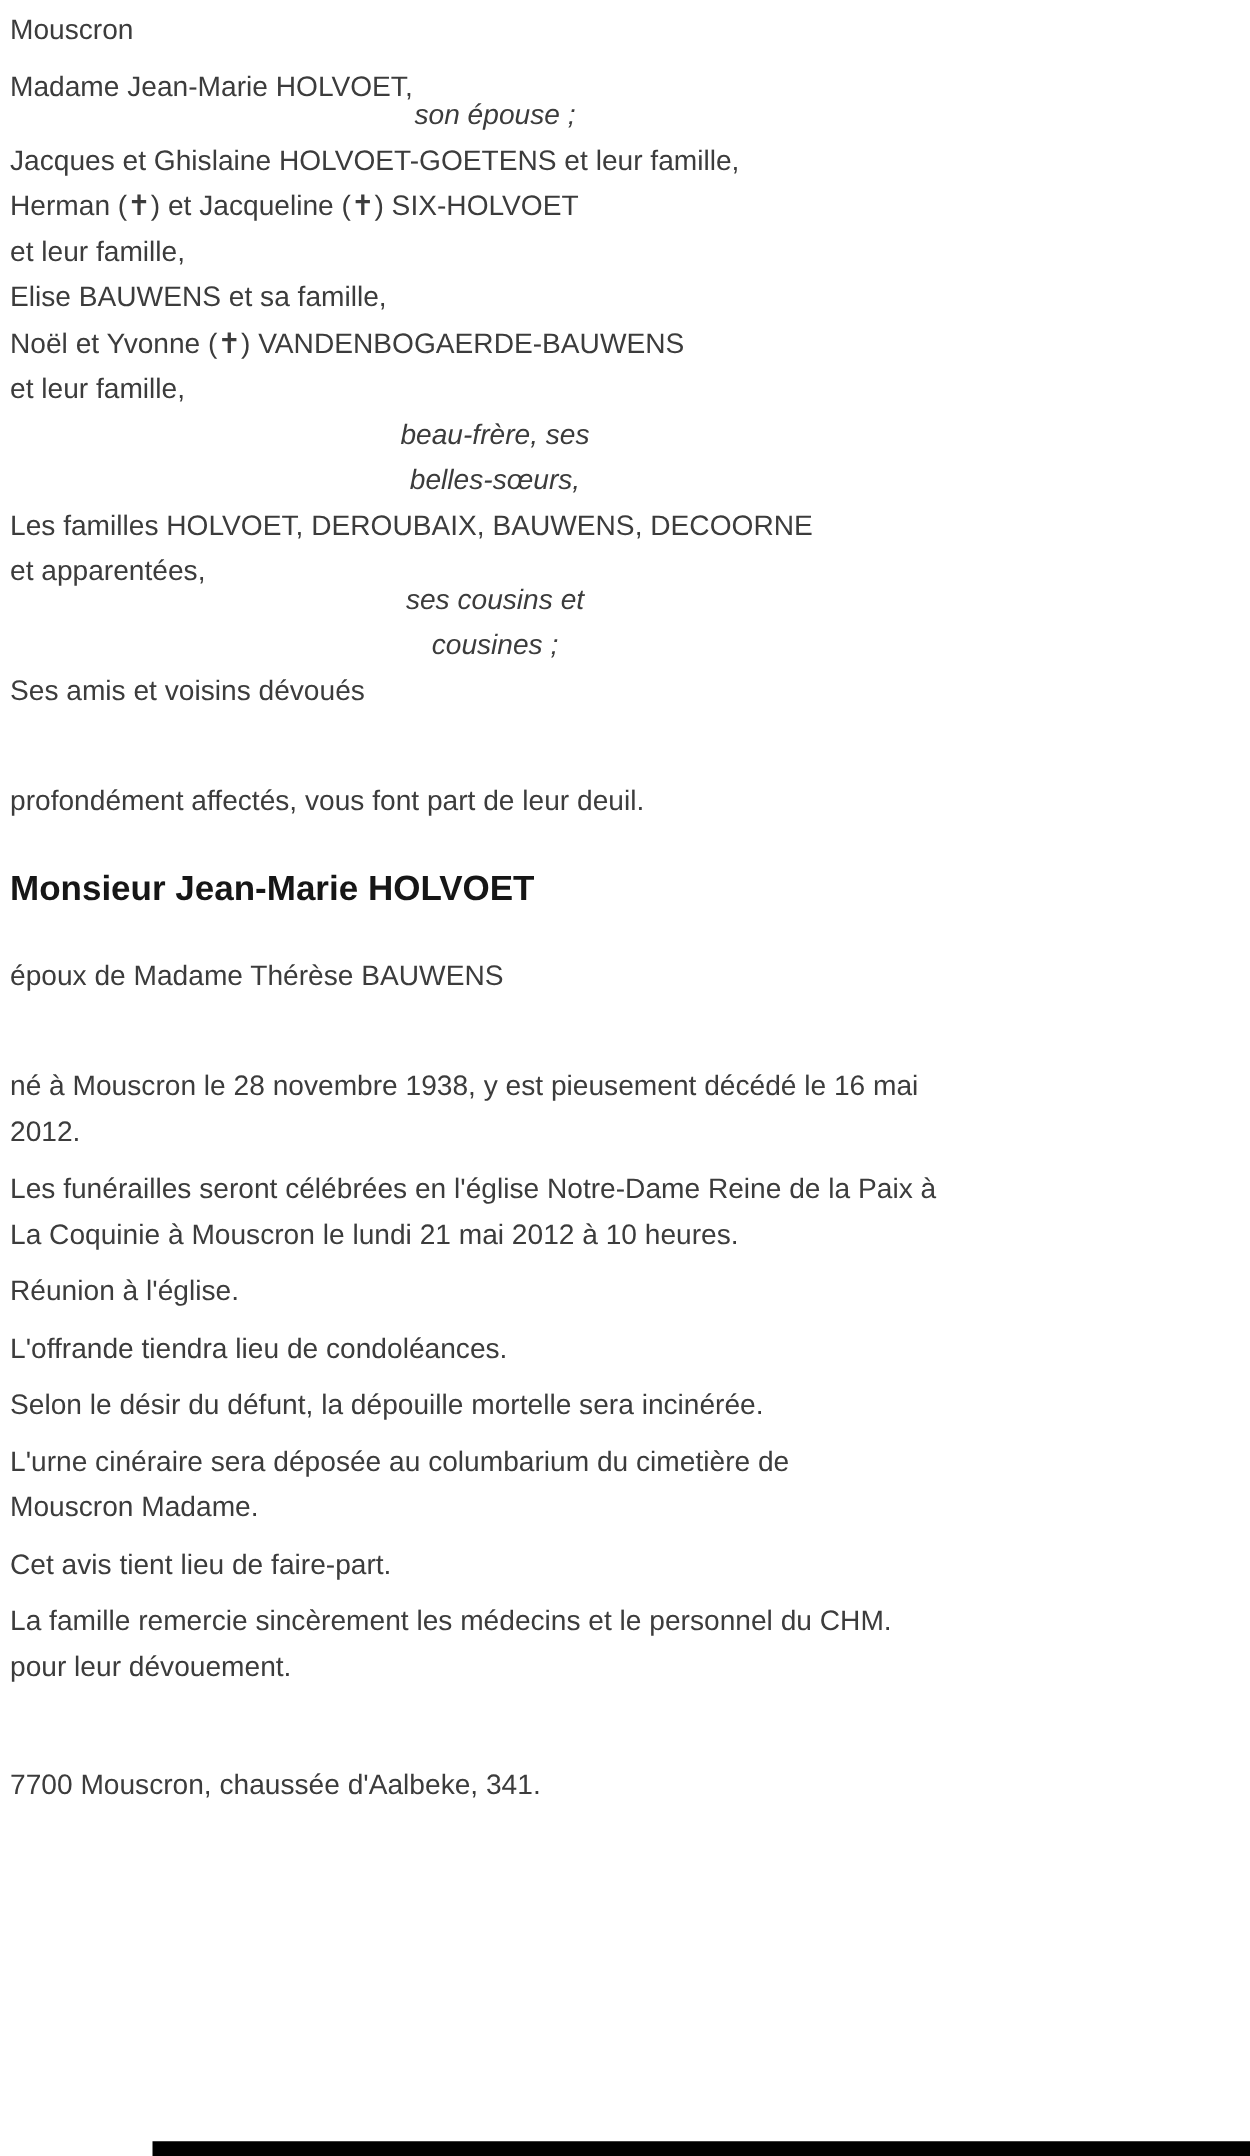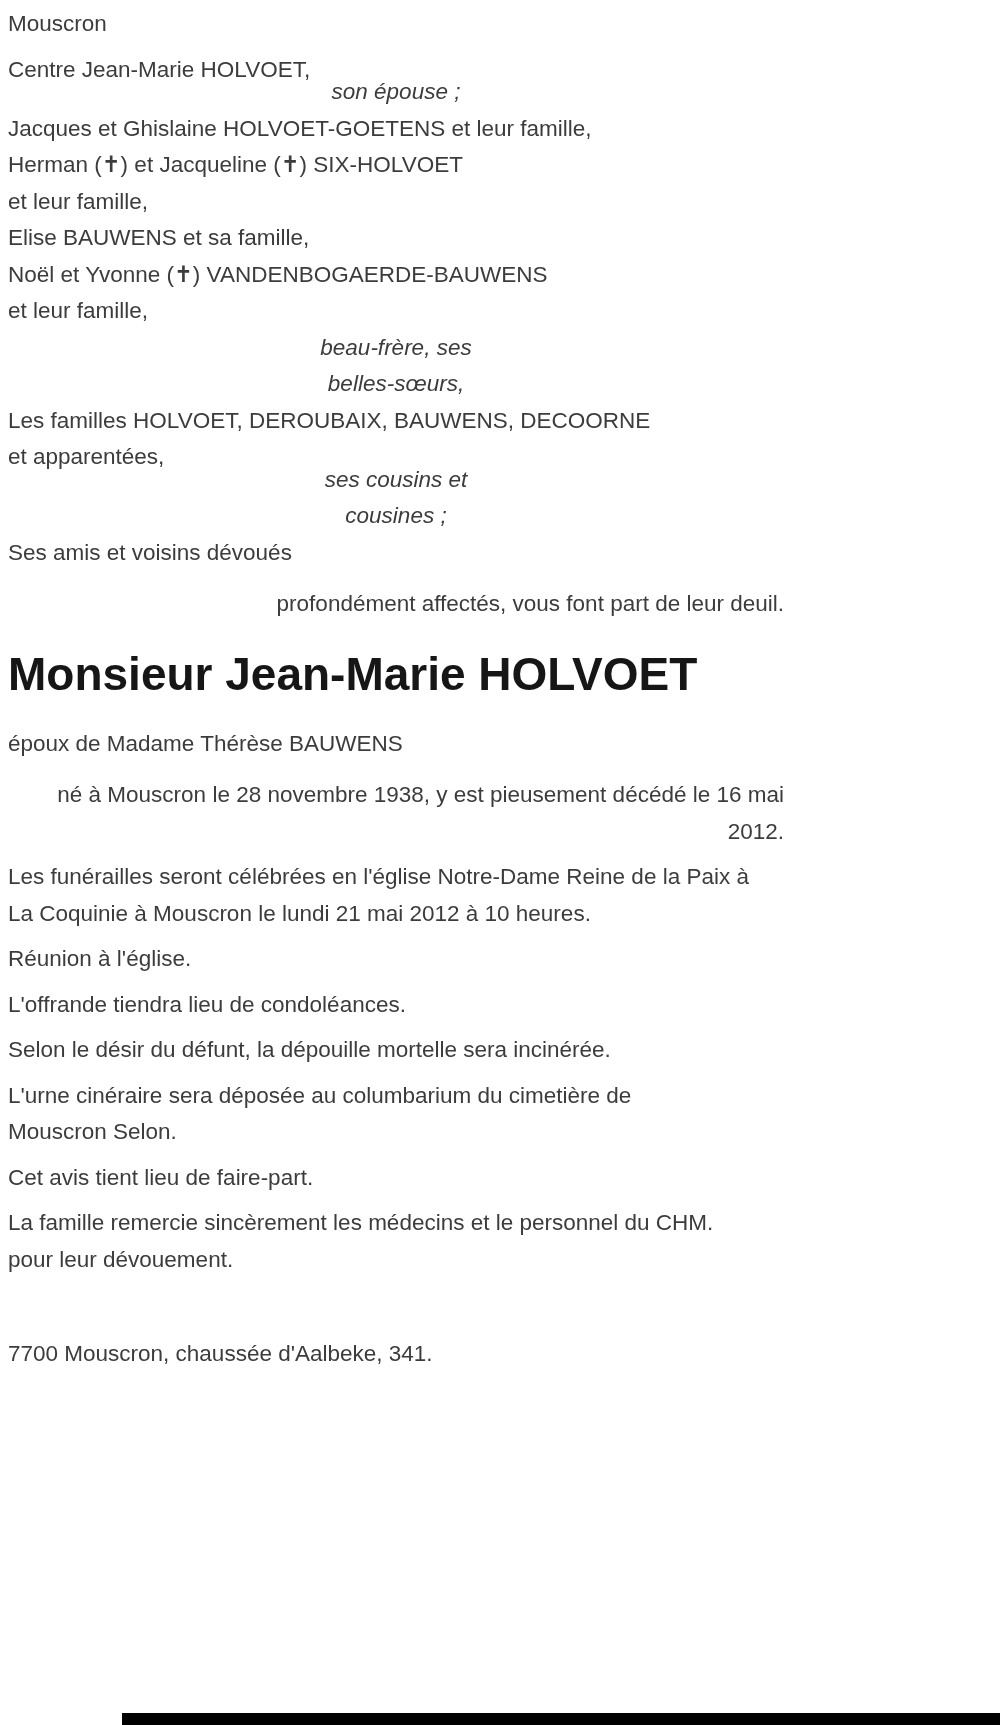--- a/index.html
+++ b/index.html
@@ -18,23 +18,23 @@
     font-size:22.5px;
     line-height:36.5px;
   }
   .line { display:block; white-space:nowrap; }
   .right-note {
     text-align:center;
     font-style:italic;
   }
   .tight { margin-top:-14px; }      
   .para { margin-top:9px; }         
-  .para-xl { margin-top:15px;text-align:right; }     
+  .para-xl { margin-top:52px; }     
   .heading {
-    font-size:46px;
+    font-size:28px;
     line-height:50px;
     font-weight:700;
     color:#161616;
     margin-top:26px;
     margin-bottom:27px;
     white-space:nowrap;
   }
   .address { margin-top:58px; }
   .bottom-bar {
     position:absolute;
@@ -43,21 +43,21 @@
     background:#000000;
   }
 </style>
 </head>
 <body>
 
 <div class="doc">
 
   <div class="line">Mouscron</div>
 
-  <div class="line para">Centre Jean-Marie HOLVOET,</div>
+  <div class="line para">Madame Jean-Marie HOLVOET,</div>
   <div class="line right-note tight">son épouse ;</div>
 
   <div>
     <div class="line">Jacques et Ghislaine HOLVOET-GOETENS et leur famille,</div>
     <div class="line">Herman (✝) et Jacqueline (✝) SIX-HOLVOET</div>
     <div class="line">et leur famille,</div>
     <div class="line">Elise BAUWENS et sa famille,</div>
     <div class="line">Noël et Yvonne (✝) VANDENBOGAERDE-BAUWENS</div>
     <div class="line">et leur famille,</div>
   </div>
@@ -93,21 +93,21 @@
   </div>
 
   <div class="line para">Réunion à l'église.</div>
 
   <div class="line para">L'offrande tiendra lieu de condoléances.</div>
 
   <div class="line para">Selon le désir du défunt, la dépouille mortelle sera incinérée.</div>
 
   <div class="para">
     <div class="line">L'urne cinéraire sera déposée au columbarium du cimetière de</div>
-    <div class="line">Mouscron Selon.</div>
+    <div class="line">Mouscron Madame.</div>
   </div>
 
 
   <div class="line para">Cet avis tient lieu de faire-part.</div>
 
   <div class="para">
     <div class="line">La famille remercie sincèrement les médecins et le personnel du CHM.</div>
     <div class="line">pour leur dévouement.</div>
   </div>
 

